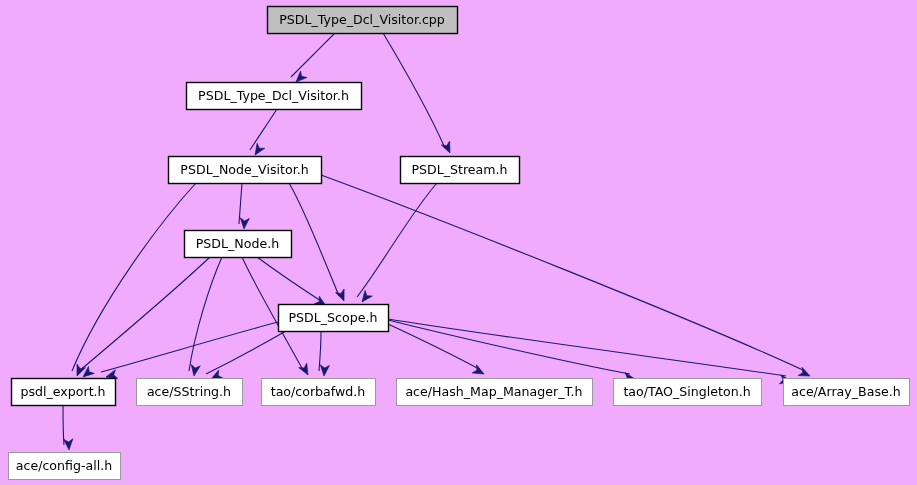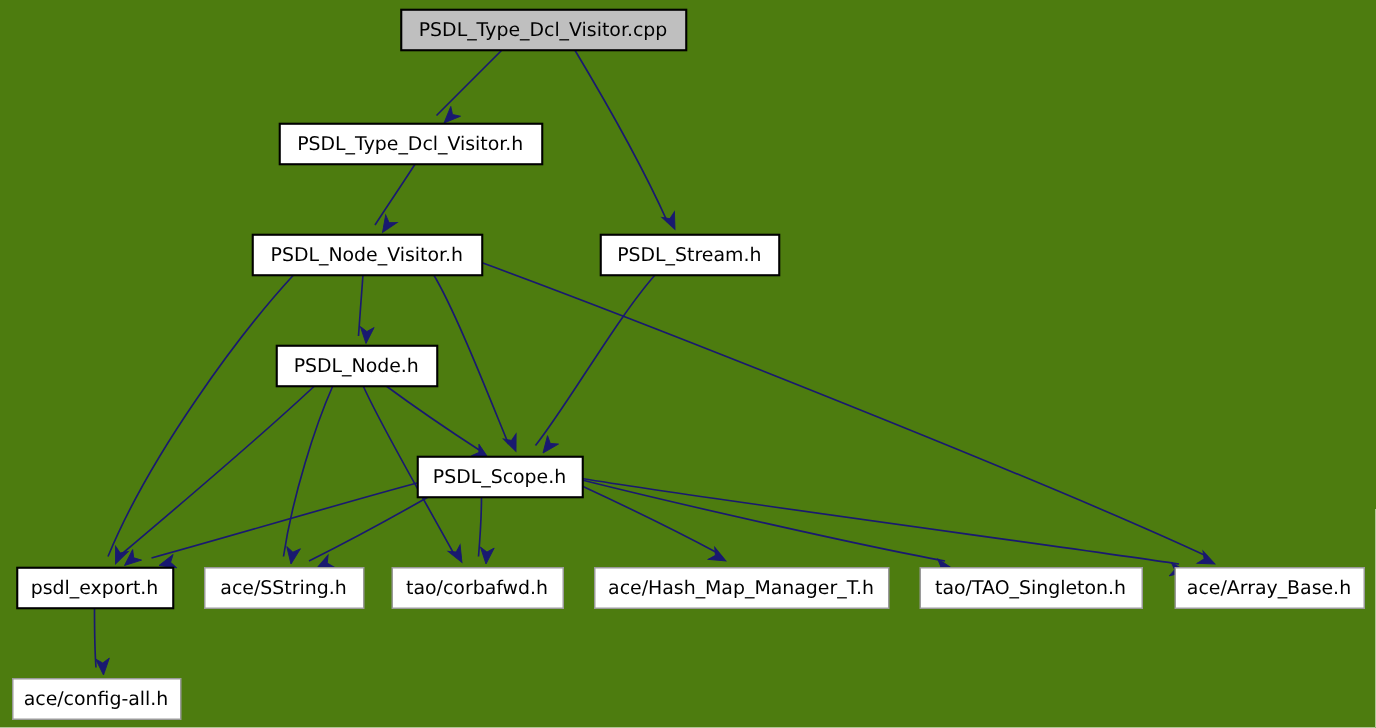--- a/index.html
+++ b/index.html
@@ -4,21 +4,21 @@
 <style>
   html, body {
     margin: 0;
     padding: 0;
     background: #ffffff;
   }
   #canvas-wrap {
     position: relative;
     width: 917px;
     height: 485px;
-    background: #4d7c0f;
+    background: #f0abfc;
     overflow: hidden;
     font-family: "DejaVu Sans", sans-serif;
   }
   svg#graph {
     position: absolute;
     left: 0;
     top: 0;
     width: 917px;
     height: 485px;
     display: block;

